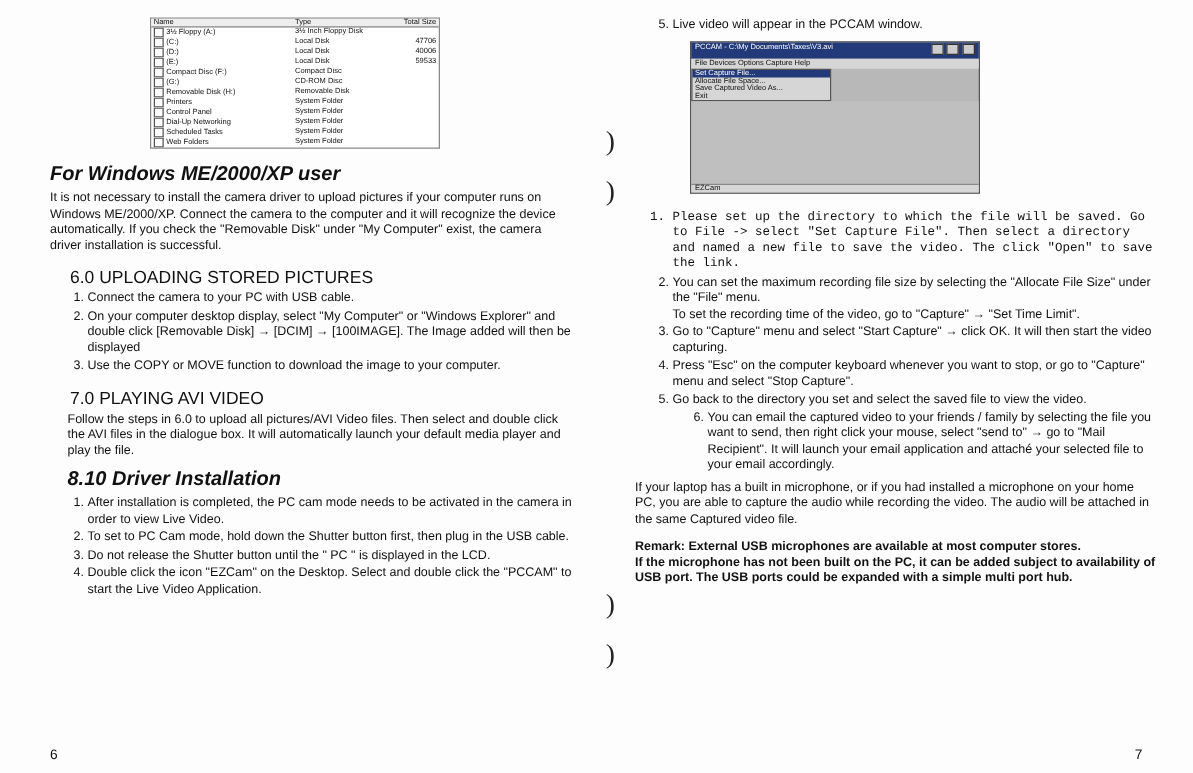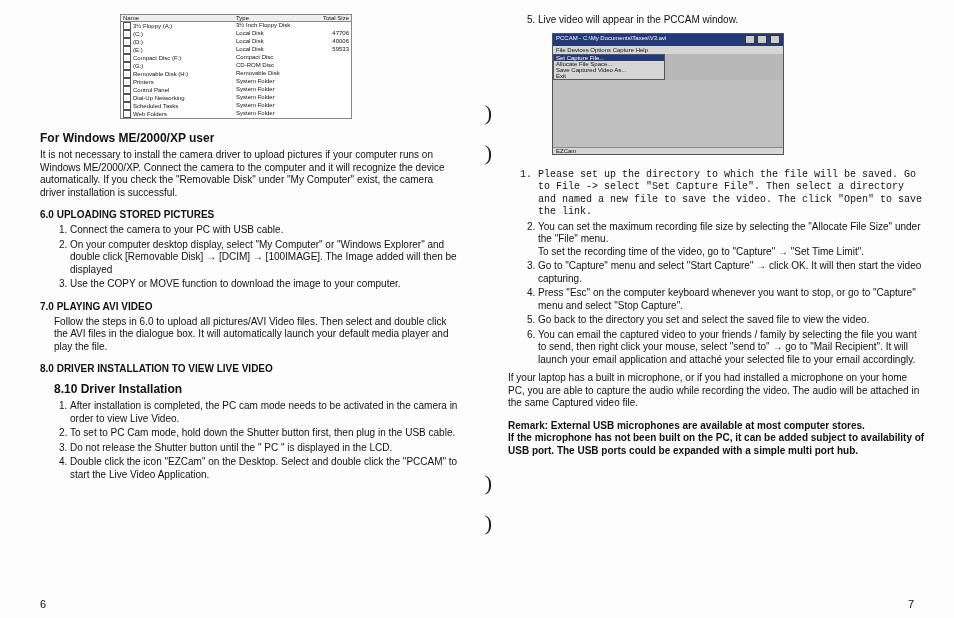--- a/index.html
+++ b/index.html
@@ -76,26 +76,27 @@
     width:110px;
     margin-left:0;
   }
   .pccam .menu-open .hl{background:#223a7a;color:#fff;padding:0 2px;}
   .pccam .menu-open div{padding:0 2px;}
   .pccam .canvas{flex:1;background:#bfbfbf;}
   .pccam .status{background:#d6d6d6;border-top:1px solid #888;padding:0 3px;}
 
   
   h4.sect {
-    font-size: 10px;
-    font-weight: bold;
-    margin: 10px 0 4px 0;
+    font-size: 14px;
+    font-weight: normal;
+    margin: 10px 0 4px 16px;
   }
   h4.sub {
-    font-size: 12px;
+    font-size: 16px;
+    font-style: italic;
     font-weight: bold;
     margin: 8px 0 4px 14px;
   }
   p.para {
     margin: 0 0 6px 14px;
     line-height: 1.25;
   }
   ol.steps {
     margin: 0 0 6px 14px;
     padding-left: 16px;
@@ -190,21 +191,20 @@
     <h4 class="sect">6.0 UPLOADING STORED PICTURES</h4>
     <ol class="steps" id="s6steps">
         <li style="white-space: pre-line;">Connect the camera to your PC with USB cable.</li>
         <li style="white-space: pre-line;">On your computer desktop display, select "My Computer" or "Windows Explorer" and double click [Removable Disk] → [DCIM] → [100IMAGE]. The Image added will then be displayed</li>
         <li style="white-space: pre-line;">Use the COPY or MOVE function to download the image to your computer.</li>
       </ol>
 
     <h4 class="sect">7.0 PLAYING AVI VIDEO</h4>
     <p class="para">Follow the steps in 6.0 to upload all pictures/AVI Video files. Then select and double click the AVI files in the dialogue box. It will automatically launch your default media player and play the file.</p>
 
-    <h4 class="sect">8.0 DRIVER INSTALLATION TO VIEW LIVE VIDEO</h4>
     <h4 class="sub">8.10 Driver Installation</h4>
     <ol class="steps" id="s810steps">
         <li style="white-space: pre-line;">After installation is completed, the PC cam mode needs to be activated in the camera in order to view Live Video.</li>
         <li style="white-space: pre-line;">To set to PC Cam mode, hold down the Shutter button first, then plug in the USB cable.</li>
         <li style="white-space: pre-line;">Do not release the Shutter button until the " PC " is displayed in the LCD.</li>
         <li style="white-space: pre-line;">Double click the icon "EZCam" on the Desktop. Select and double click the "PCCAM" to start the Live Video Application.</li>
       </ol>
 
     <div class="pagenum left">6</div>
 
@@ -240,21 +240,21 @@
       <div class="status">EZCam</div>
     </div>
 
     <ol class="steps" id="s820steps">
         <li style="white-space: pre-line; font-family: Liberation Mono, monospace;">Please set up the directory to which the file will be saved. Go to File -&gt; select "Set Capture File". Then select a directory and named a new file to save the video. The click "Open" to save the link.</li>
         <li style="white-space: pre-line;">You can set the maximum recording file size by selecting the "Allocate File Size" under the "File" menu.
 To set the recording time of the video, go to "Capture" → "Set Time Limit".</li>
         <li style="white-space: pre-line;">Go to "Capture" menu and select "Start Capture" → click OK. It will then start the video capturing.</li>
         <li style="white-space: pre-line;">Press "Esc" on the computer keyboard whenever you want to stop, or go to "Capture" menu and select "Stop Capture".</li>
         <li style="white-space: pre-line;">Go back to the directory you set and select the saved file to view the video.</li>
-        <li style="white-space: pre-line;">You can email the captured video to your friends / family by selecting the file you want to send, then right click your mouse, select "send to" → go to "Mail Recipient". It will launch your email application and attaché your selected file to your email accordingly.</li>
+        <li style="white-space: pre-line; margin-left: 28px;">You can email the captured video to your friends / family by selecting the file you want to send, then right click your mouse, select "send to" → go to "Mail Recipient". It will launch your email application and attaché your selected file to your email accordingly.</li>
       </ol>
 
     <p class="para" style="margin-left:0">If your laptop has a built in microphone, or if you had installed a microphone on your home PC, you are able to capture the audio while recording the video. The audio will be attached in the same Captured video file.</p>
     <p class="remark" style="margin-left:0; white-space:pre-line">Remark: External USB microphones are available at most computer stores.
 If the microphone has not been built on the PC, it can be added subject to availability of USB port. The USB ports could be expanded with a simple multi port hub.</p>
 
     <div class="pagenum right">7</div>
   </div>
 
 </div>

